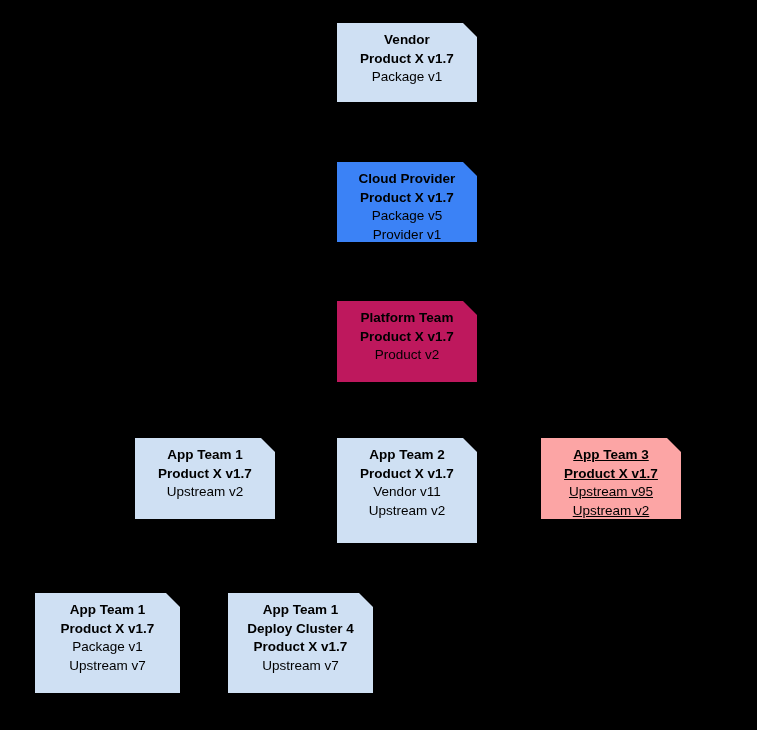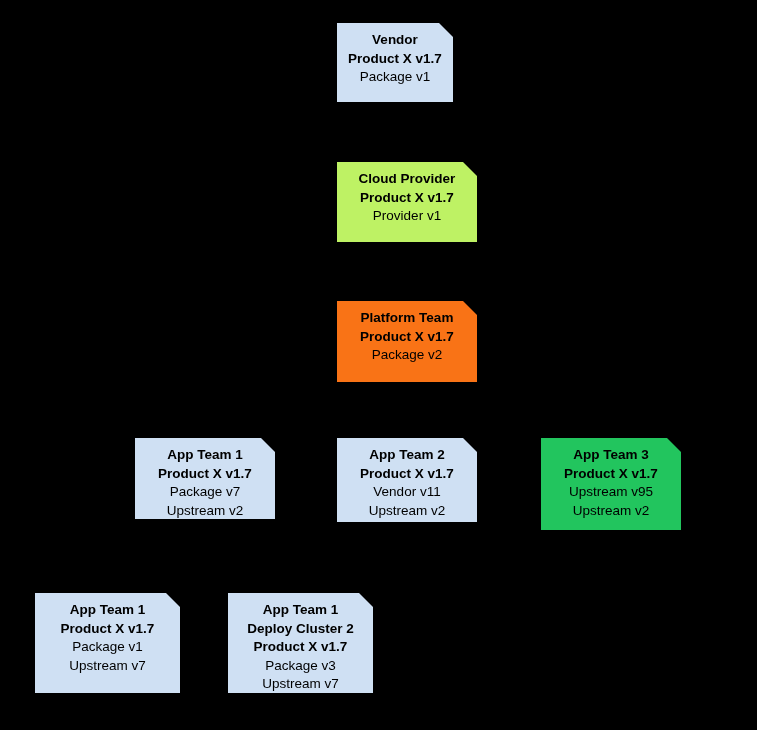--- a/index.html
+++ b/index.html
@@ -40,59 +40,58 @@
     white-space: nowrap;
   }
   .line.bold {
     font-weight: bold;
   }
 </style>
 </head>
 <body>
 
 <div id="canvas">
-    <div class="node" style="left: 337px; top: 23px; width: 116px; height: 79px; background: rgb(207, 224, 243); color: rgb(0, 0, 0);">
+    <div class="node" style="left: 337px; top: 23px; width: 140px; height: 79px; background: rgb(207, 224, 243); color: rgb(0, 0, 0);">
       <span class="line bold">Vendor</span>
       <span class="line bold">Product X v1.7</span>
       <span class="line">Package v1</span>
     </div>
-    <div class="node" style="left: 337px; top: 162px; width: 140px; height: 80px; background: #bef264; color: rgb(0, 0, 0);">
+    <div class="node" style="left: 337px; top: 162px; width: 140px; height: 80px; background: #3b82f6; color: rgb(0, 0, 0);">
       <span class="line bold">Cloud Provider</span>
       <span class="line bold">Product X v1.7</span>
+      <span class="line">Package v5</span>
       <span class="line">Provider v1</span>
     </div>
-    <div class="node" style="left: 337px; top: 301px; width: 140px; height: 81px; background: #f97316; color: rgb(0, 0, 0);">
+    <div class="node" style="left: 337px; top: 301px; width: 140px; height: 81px; background: #be185d; color: rgb(0, 0, 0);">
       <span class="line bold">Platform Team</span>
       <span class="line bold">Product X v1.7</span>
-      <span class="line">Package v2</span>
+      <span class="line">Product v2</span>
     </div>
     <div class="node" style="left: 135px; top: 438px; width: 140px; height: 81px; background: rgb(207, 224, 243); color: rgb(0, 0, 0);">
       <span class="line bold">App Team 1</span>
       <span class="line bold">Product X v1.7</span>
-      <span class="line">Package v7</span>
       <span class="line">Upstream v2</span>
     </div>
-    <div class="node" style="left: 337px; top: 438px; width: 140px; height: 84px; background: rgb(207, 224, 243); color: rgb(0, 0, 0);">
+    <div class="node" style="left: 337px; top: 438px; width: 140px; height: 105px; background: rgb(207, 224, 243); color: rgb(0, 0, 0);">
       <span class="line bold">App Team 2</span>
       <span class="line bold">Product X v1.7</span>
       <span class="line">Vendor v11</span>
       <span class="line">Upstream v2</span>
     </div>
-    <div class="node" style="left: 541px; top: 438px; width: 140px; height: 92px; background: #22c55e; color: rgb(0, 0, 0);">
+    <div class="node" style="left: 541px; top: 438px; width: 140px; height: 81px; background: #fca5a5; color: rgb(0, 0, 0); text-decoration: underline;">
       <span class="line bold">App Team 3</span>
       <span class="line bold">Product X v1.7</span>
       <span class="line">Upstream v95</span>
       <span class="line">Upstream v2</span>
     </div>
     <div class="node" style="left: 35px; top: 593px; width: 145px; height: 100px; background: rgb(207, 224, 243); color: rgb(0, 0, 0);">
       <span class="line bold">App Team 1</span>
       <span class="line bold">Product X v1.7</span>
       <span class="line">Package v1</span>
       <span class="line">Upstream v7</span>
     </div>
     <div class="node" style="left: 228px; top: 593px; width: 145px; height: 100px; background: rgb(207, 224, 243); color: rgb(0, 0, 0);">
       <span class="line bold">App Team 1</span>
-      <span class="line bold">Deploy Cluster 2</span>
+      <span class="line bold">Deploy Cluster 4</span>
       <span class="line bold">Product X v1.7</span>
-      <span class="line">Package v3</span>
       <span class="line">Upstream v7</span>
     </div>
   </div>
 
 </body></html>

